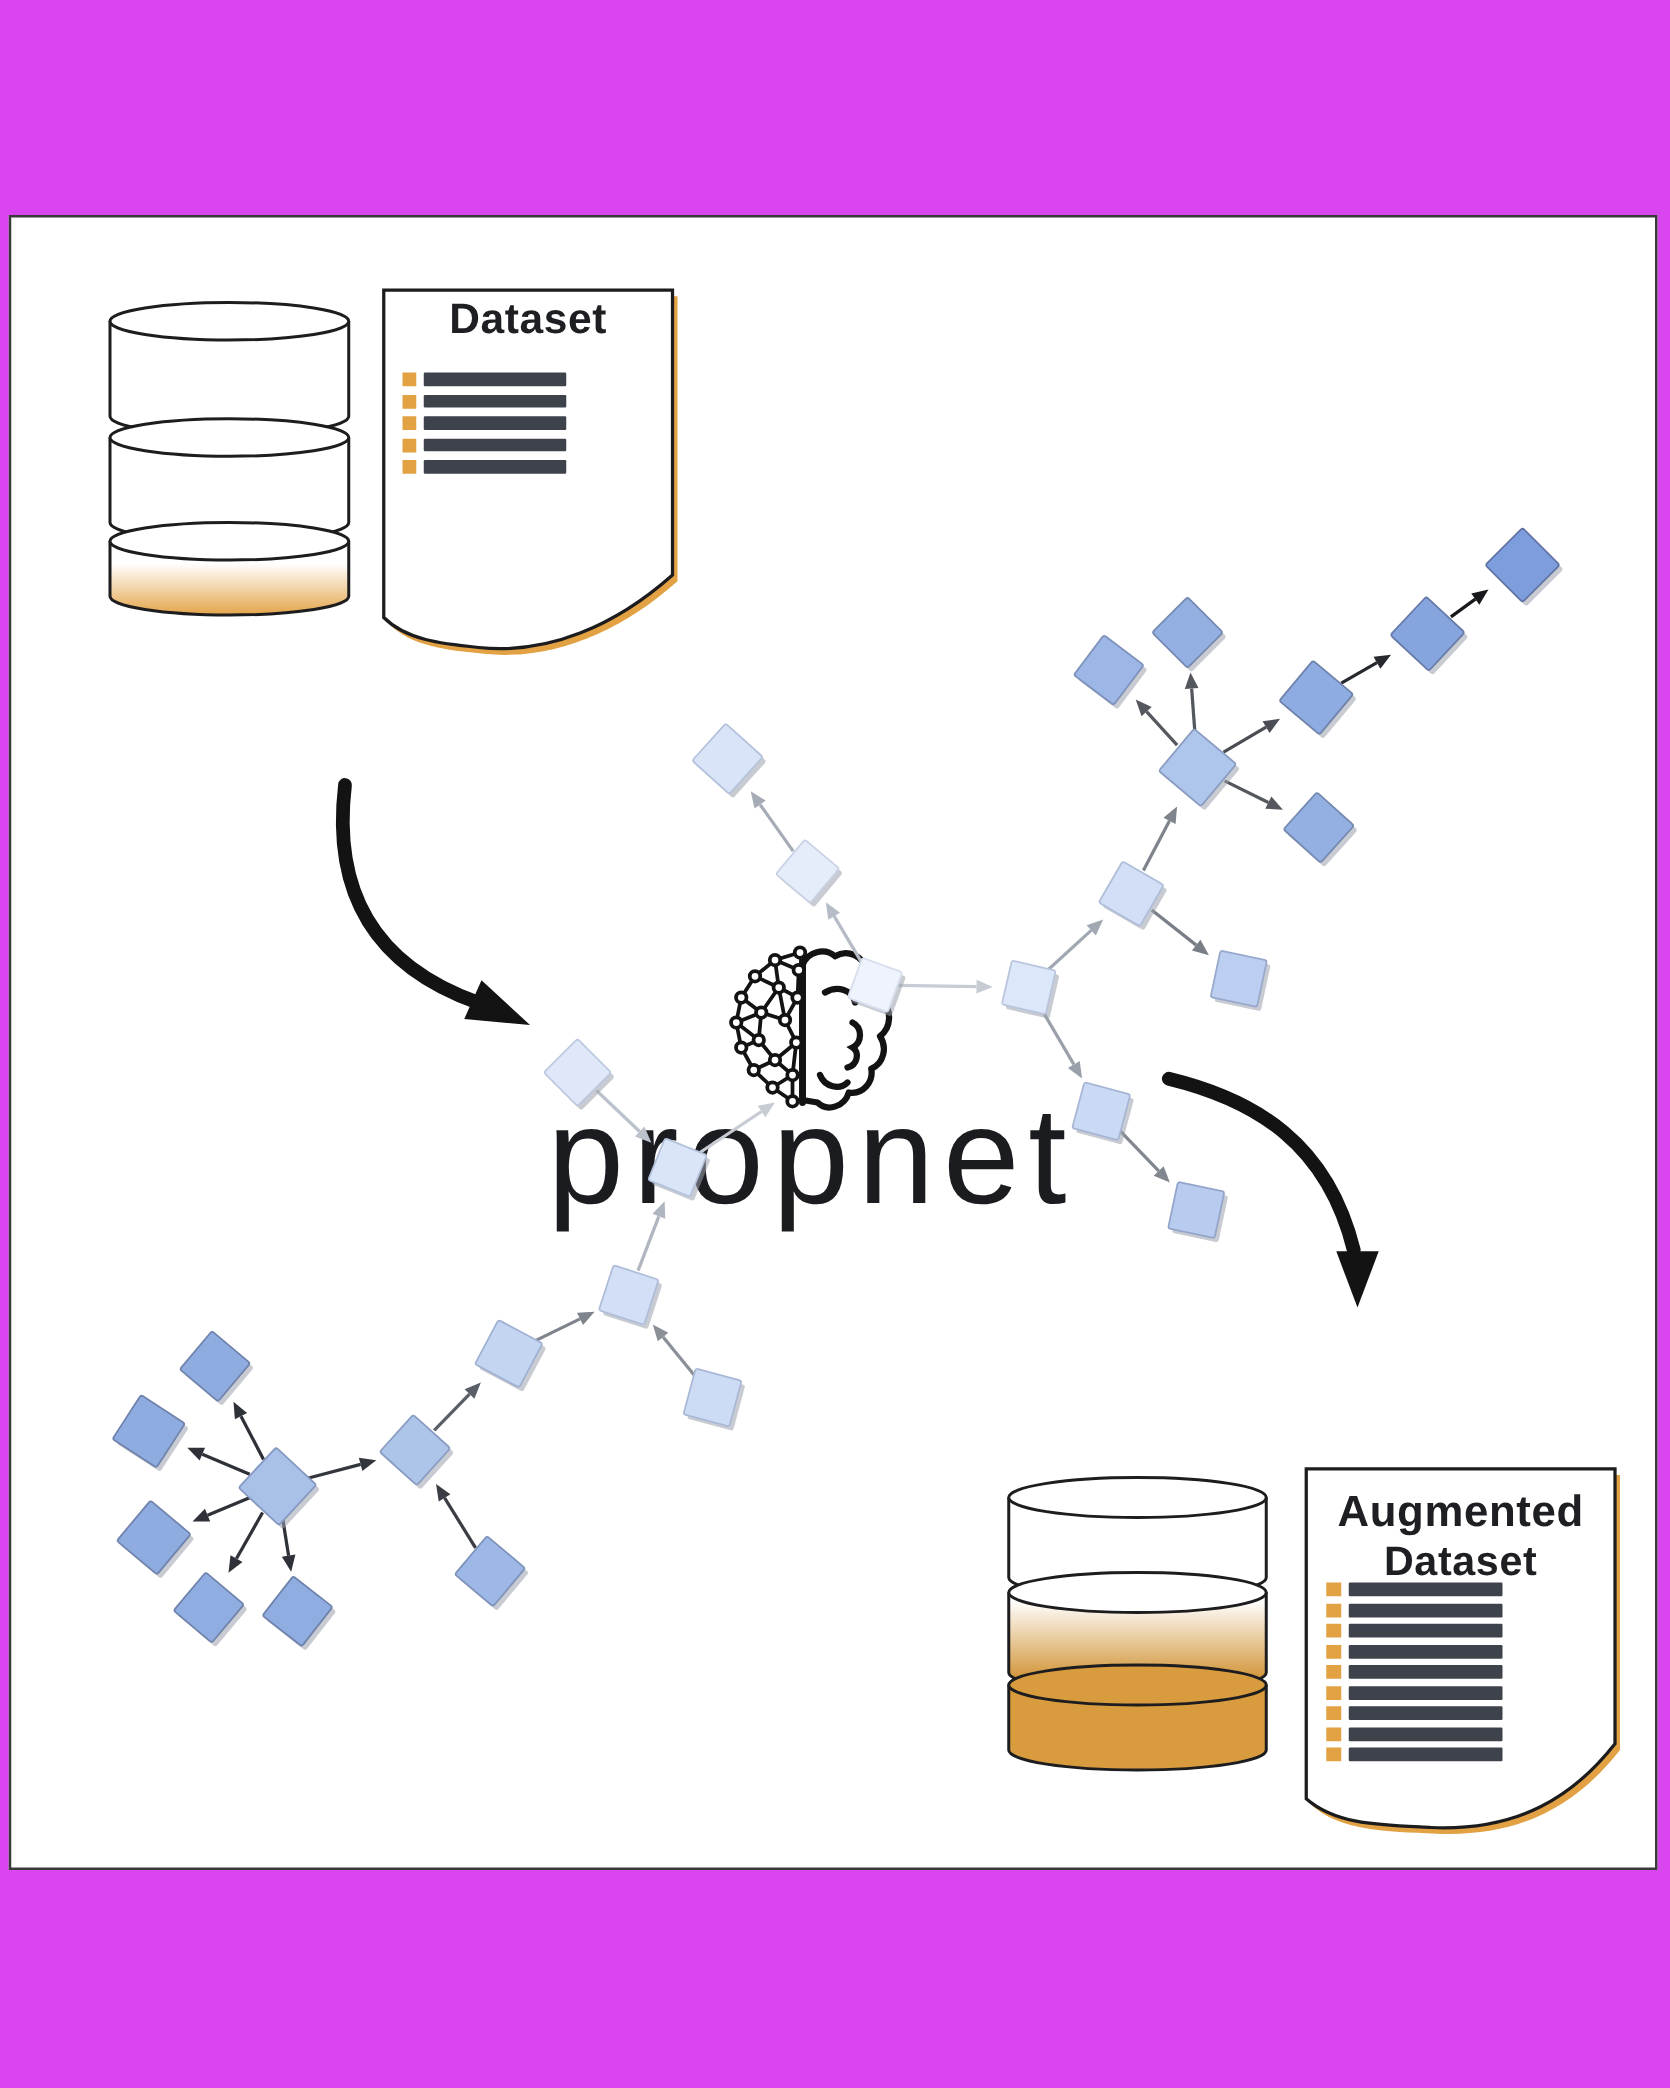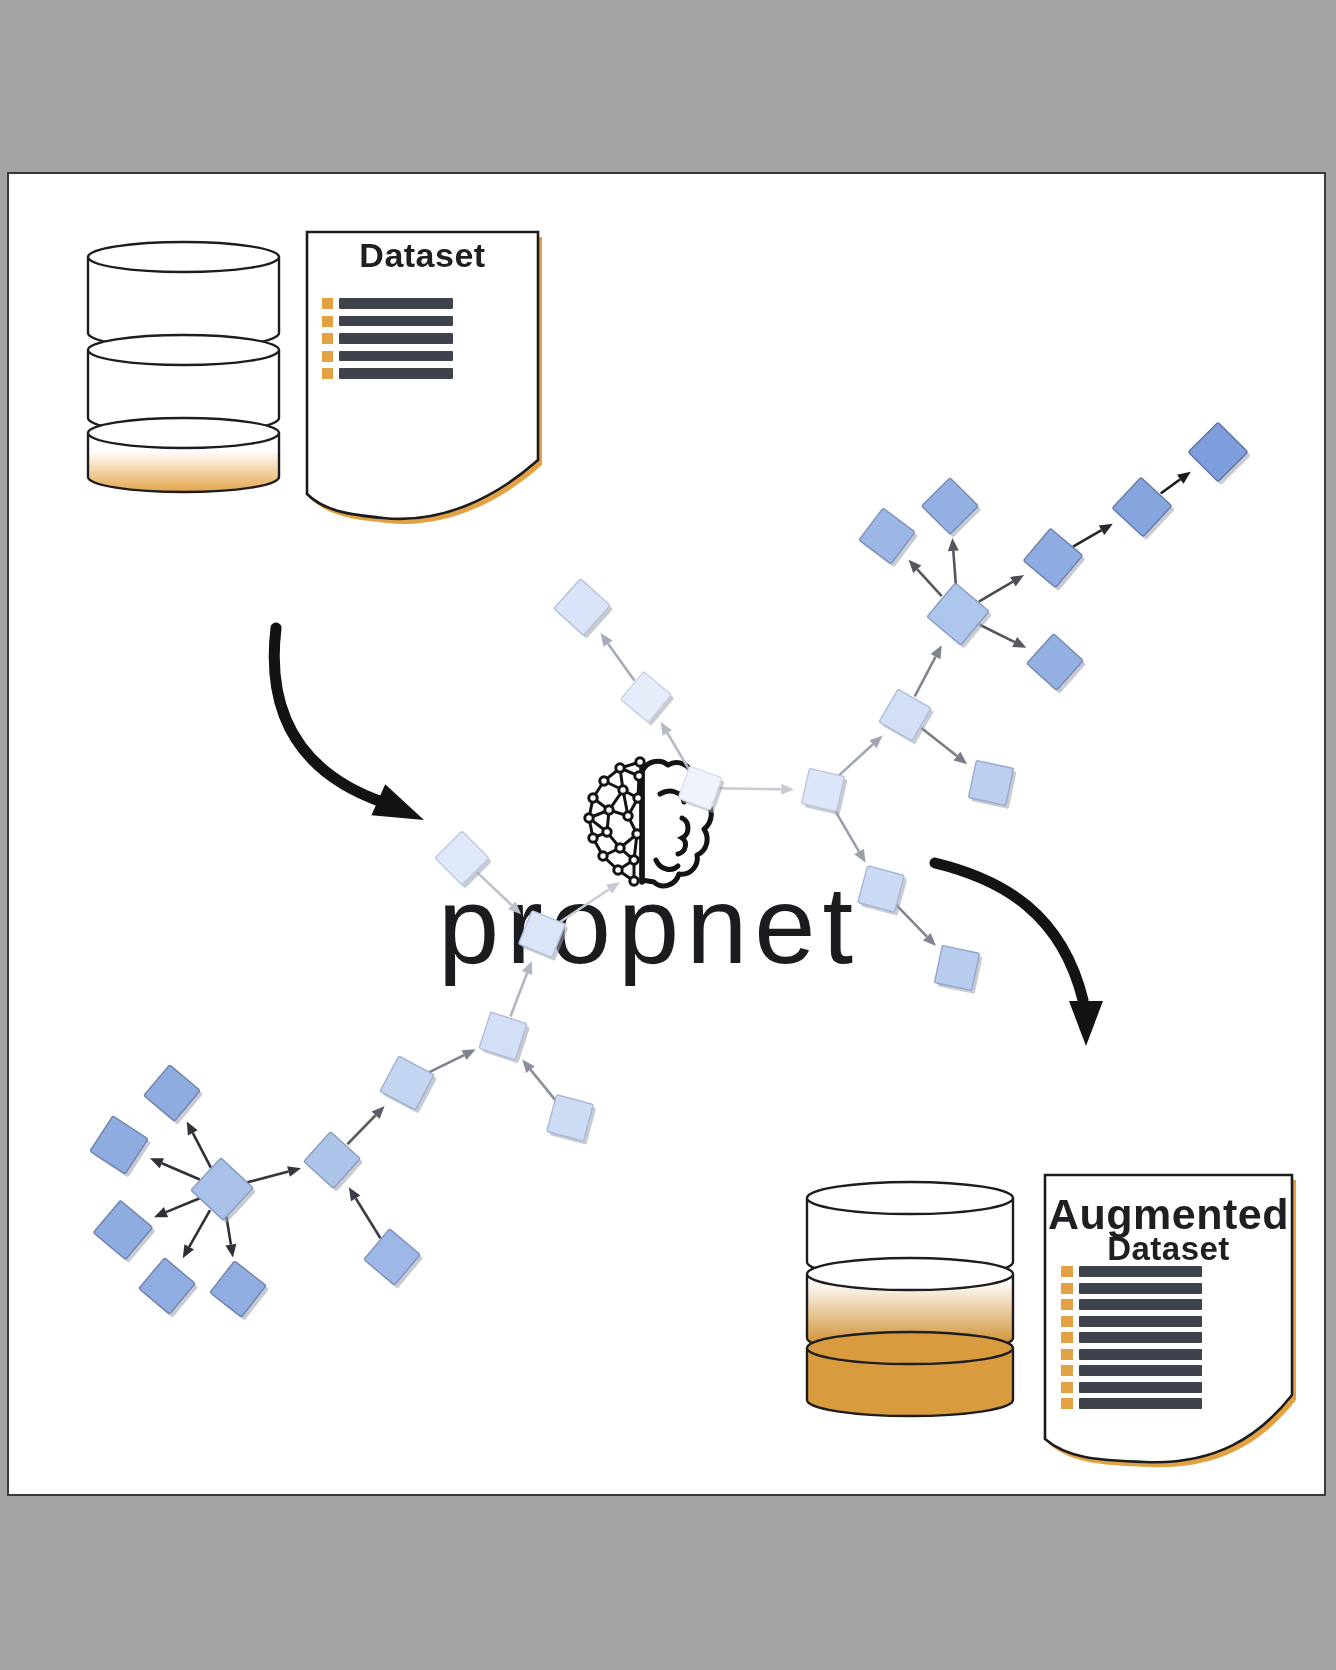--- a/index.html
+++ b/index.html
@@ -1,24 +1,24 @@
 <!DOCTYPE html>
 <html><head>
 <meta charset="utf-8">
 <style>
   html,body{margin:0;padding:0;background:#ffffff;}
-  #canvas{position:relative;width:1336px;height:1670px;background:#a3a3a3;overflow:hidden;
+  #canvas{position:relative;width:1336px;height:1670px;background:#d946ef;overflow:hidden;
           font-family:"Liberation Sans",sans-serif;}
   #frame{position:absolute;left:7px;top:172px;width:1319px;height:1324px;
          border:2.5px solid #3a3a3a;background:#ffffff;box-sizing:border-box;}
   #shape-layer,#graph-layer{position:absolute;left:0;top:0;width:1336px;height:1670px;}
   .doc-title{position:absolute;font-weight:bold;color:#1d1f22;text-align:center;
              letter-spacing:.5px;}
   #input-doc-title{left:307px;top:236px;width:231px;font-size:34px;}
-  #output-doc-title-1{left:1045px;top:1190px;width:247px;font-size:43px;}
+  #output-doc-title-1{left:1045px;top:1190px;width:247px;font-size:35px;}
   #output-doc-title-2{left:1045px;top:1230px;width:247px;font-size:33px;}
   .doc-rows{position:absolute;display:flex;flex-direction:column;}
   #input-rows{left:322px;top:298px;gap:6.5px;}
   #output-rows{left:1061px;top:1266px;gap:5.5px;}
   .doc-row{display:flex;align-items:center;}
   .bullet{display:inline-block;background:#E2A244;}
   #input-rows .bullet{width:11px;height:11px;margin-right:6px;}
   #output-rows .bullet{width:12px;height:11px;margin-right:6px;}
   .bar{display:inline-block;background:#3E434B;border-radius:1px;}
   #input-rows .bar{width:114px;height:10.5px;}

